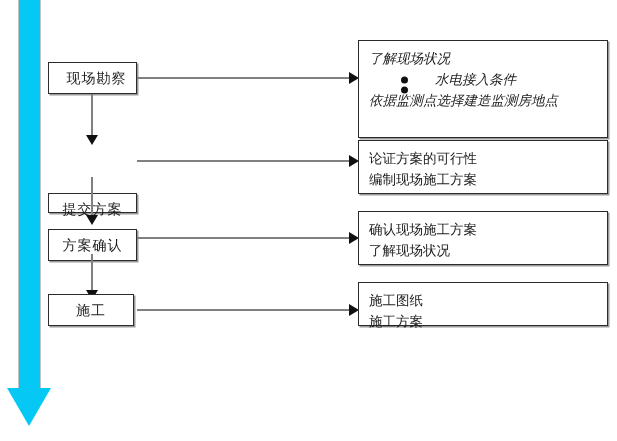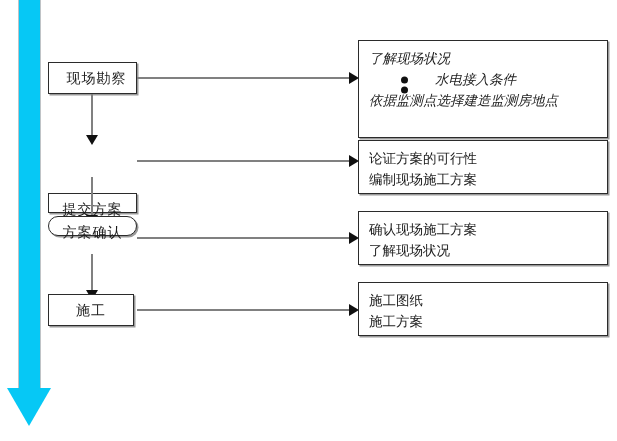--- a/index.html
+++ b/index.html
@@ -160,21 +160,21 @@
   <div class="h-arrowhead" style="left:349px; top:155px;"></div>
 
   <div class="detail-box" style="left:358px; top:140px; width:250px; height:54px;">
     <span class="detail-line">论证方案的可行性</span>
     <span class="detail-line">编制现场施工方案</span>
   </div>
 
   <div class="v-connector" style="left:91px; top:177px; height:42px;"></div>
   <div class="v-arrowhead" style="left:86px; top:215px;"></div>
 
-  <div class="node-box" style="left:48px; top:216px; width:89px; height:20px;border-radius:11px;">
+  <div class="node-box" style="left:48px; top:229px; width:89px; height:32px;">
     <span class="node-label">方案确认</span>
   </div>
 
   <div class="h-connector" style="left:137px; top:237px; width:214px;"></div>
   <div class="h-arrowhead" style="left:349px; top:232px;"></div>
 
   <div class="detail-box" style="left:358px; top:211px; width:250px; height:54px;">
     <span class="detail-line">确认现场施工方案</span>
     <span class="detail-line">了解现场状况</span>
   </div>
@@ -182,18 +182,18 @@
   <div class="v-connector" style="left:91px; top:254px; height:40px;"></div>
   <div class="v-arrowhead" style="left:86px; top:290px;"></div>
 
   <div class="node-box" style="left:48px; top:294px; width:86px; height:32px;">
     <span class="node-label">施工</span>
   </div>
 
   <div class="h-connector" style="left:137px; top:309px; width:214px;"></div>
   <div class="h-arrowhead" style="left:349px; top:304px;"></div>
 
-  <div class="detail-box" style="left:358px; top:282px; width:250px; height:54px;">
+  <div class="detail-box" style="left:358px; top:282px; width:250px; height:44px;">
     <span class="detail-line">施工图纸</span>
     <span class="detail-line">施工方案</span>
   </div>
 
 </div>
 
 </body></html>

